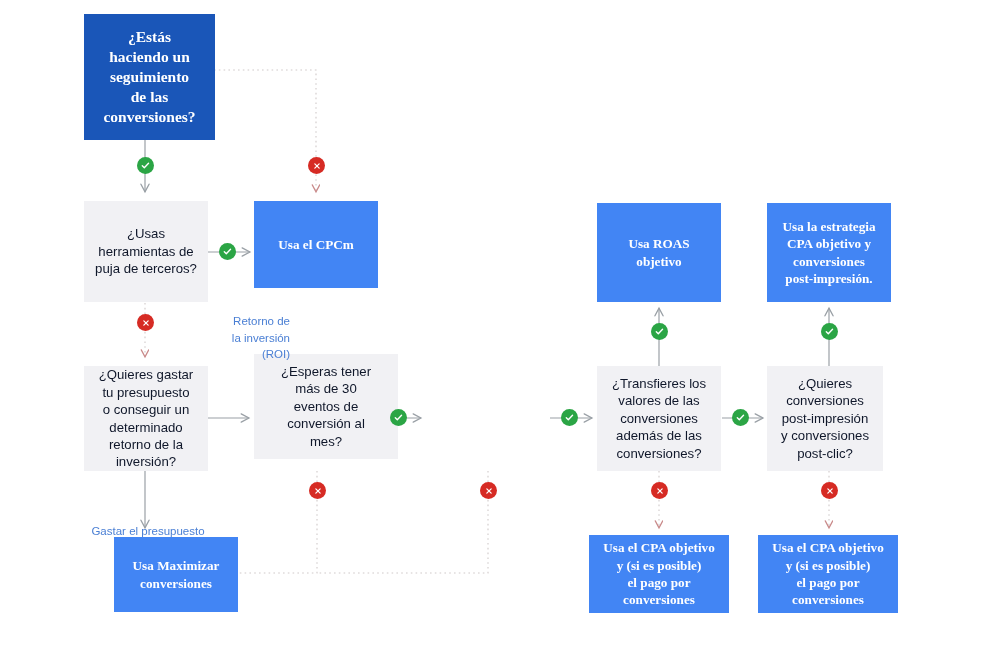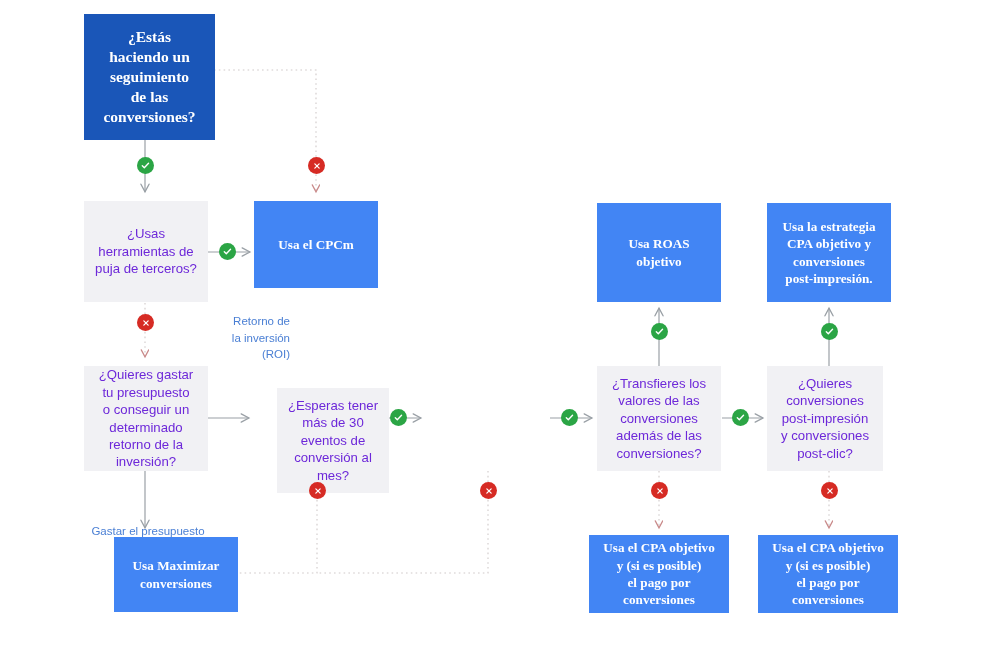--- a/index.html
+++ b/index.html
@@ -20,21 +20,21 @@
     align-items:center;
     justify-content:center;
     text-align:center;
     box-sizing:border-box;
     padding:4px 8px;
     line-height:1.32;
     white-space:pre-line;
   }
   .node.question{
     background:#f1f1f4;
-    color:#6d28d9;
+    color:#0f172a;
     font-size:13.2px;
     font-weight:400;
   }
   .node.action{
     color:#ffffff;
     font-size:13.2px;
     font-weight:700;
     font-family:Liberation Serif, serif;
   }
   .node.action.primary{ background:#4285f4; }
@@ -130,21 +130,21 @@
 
   <div class="node action primary" style="left:254px;top:201px;width:124px;height:87px;">Usa el CPCm</div>
 
   <div class="node question" style="left:84px;top:366px;width:124px;height:105px;">¿Quieres gastar
 tu presupuesto
 o conseguir un
 determinado
 retorno de la
 inversión?</div>
 
-  <div class="node question" style="left:254px;top:388px;width:112px;height:105px;margin-left:23px;">¿Esperas tener
+  <div class="node question" style="left:254px;top:354px;width:144px;height:105px;">¿Esperas tener
 más de 30
 eventos de
 conversión al
 mes?</div>
 
 
   <div class="node question" style="left:597px;top:366px;width:124px;height:105px;">¿Transfieres los
 valores de las
 conversiones
 además de las

